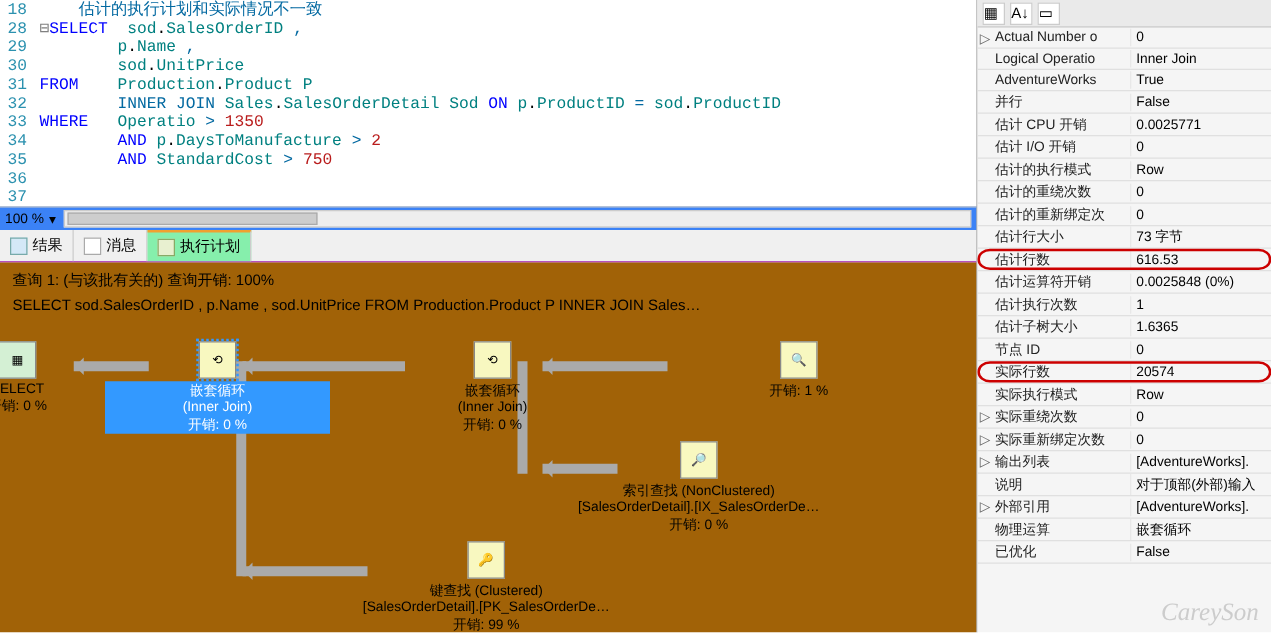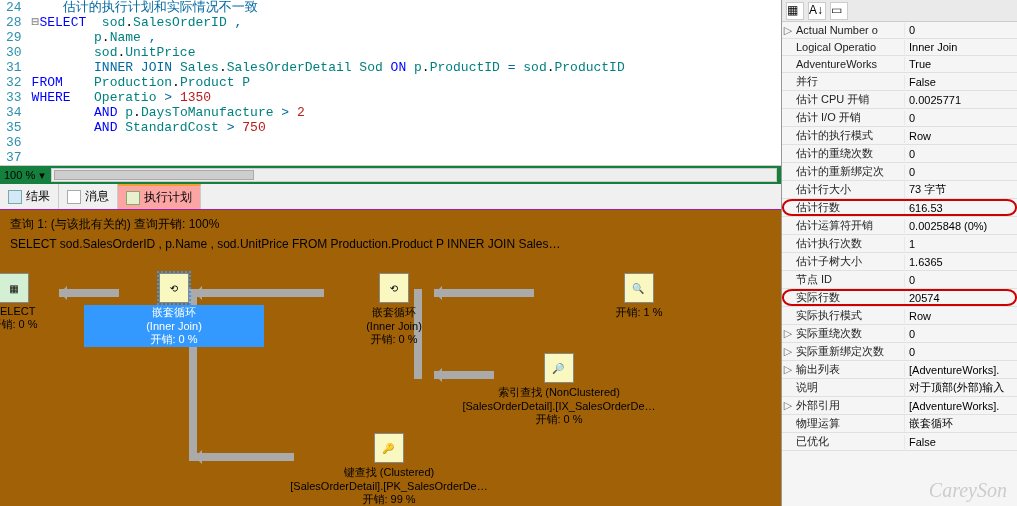--- a/index.html
+++ b/index.html
@@ -13,27 +13,27 @@
   .gutter { background:#fff; color:#2b91af; text-align:right; padding:0 6px; }
   .gutter div { line-height:15px; }
   .code { padding-left:4px; }
   .code div { line-height:15px; white-space:pre; }
   .kw { color:#0000ff; }
   .id { color:#008080; }
   .op { color:#0369a1; }
   .num { color:#b91c1c; }
   .collapse { color:#808080; }
 
-  .zoom-row { display:flex; align-items:center; border-top:1px solid #ccc; padding:2px 4px; font-size:11px; background:#15803d;}
+  .zoom-row { display:flex; align-items:center; border-top:1px solid #ccc; padding:2px 4px; font-size:11px; background:#3b82f6;}
   .zoom-row .scroll { flex:1; height:14px; background:#eee; border:1px solid #ccc; margin-left:6px; position:relative;}
   .zoom-row .thumb { position:absolute; left:2px; top:1px; width:200px; height:10px; background:#cdcdcd; border:1px solid #aaa;}
 
   .tabs { display:flex; border-bottom:1px solid #a21caf; background:#f0f0f0; }
   .tab { padding:3px 8px; border-right:1px solid #ccc; display:flex; align-items:center; gap:4px; cursor:pointer;}
-  .tab.active { background:#fca5a5; border-top:2px solid #f0a030; }
+  .tab.active { background:#86efac; border-top:2px solid #f0a030; }
   .tab-icon { width:14px; height:14px; display:inline-block; }
   .icon-results { background:#d4e8f7; border:1px solid #7aa; }
   .icon-msg { background:#fff; border:1px solid #aaa; }
   .icon-plan { background:#e8f0d0; border:1px solid #8a6; }
 
   .plan-area { flex:1; background:#a16207; overflow:hidden; position:relative; padding:4px;}
   .plan-header { font-size:12px; padding:2px 6px; }
   .plan-sql { font-size:12px; padding:2px 6px; white-space:nowrap; overflow:hidden; text-overflow:ellipsis;}
   .plan-canvas { position:relative; height:220px; }
   .op-node { position:absolute; text-align:center; font-size:11px; width:180px; }
@@ -60,39 +60,39 @@
   
   .watermark { position:absolute; bottom:4px; right:10px; font-family:Georgia,serif; font-size:20px; color:#ccc; font-style:italic;}
 </style>
 </head>
 <body>
 
 <div class="main">
   <div class="left">
     <div class="editor">
       <div class="gutter" id="gutter">
-          <div>24</div>
+          <div>18</div>
           <div>28</div>
           <div>29</div>
           <div>30</div>
           <div>31</div>
           <div>32</div>
           <div>33</div>
           <div>34</div>
           <div>35</div>
           <div>36</div>
           <div>37</div>
         </div>
       <div class="code" id="code">
           <div>    <span class="op">估计的执行计划和实际情况不一致</span></div>
           <div><span class="collapse">⊟</span><span class="kw">SELECT</span>  <span class="id">sod</span>.<span class="id">SalesOrderID</span> <span class="op">,</span></div>
           <div>        <span class="id">p</span>.<span class="id">Name</span> <span class="op">,</span></div>
           <div>        <span class="id">sod</span>.<span class="id">UnitPrice</span></div>
+          <div><span class="kw">FROM</span>    <span class="id">Production</span>.<span class="id">Product</span> <span class="id">P</span></div>
           <div>        <span class="op">INNER</span> <span class="op">JOIN</span> <span class="id">Sales</span>.<span class="id">SalesOrderDetail</span> <span class="id">Sod</span> <span class="kw">ON</span> <span class="id">p</span>.<span class="id">ProductID</span> <span class="op">=</span> <span class="id">sod</span>.<span class="id">ProductID</span></div>
-          <div><span class="kw">FROM</span>    <span class="id">Production</span>.<span class="id">Product</span> <span class="id">P</span></div>
           <div><span class="kw">WHERE</span>   <span class="id">Operatio</span> <span class="op">&gt;</span> <span class="num">1350</span></div>
           <div>        <span class="kw">AND</span> <span class="id">p</span>.<span class="id">DaysToManufacture</span> <span class="op">&gt;</span> <span class="num">2</span></div>
           <div>        <span class="kw">AND</span> <span class="id">StandardCost</span> <span class="op">&gt;</span> <span class="num">750</span></div>
           <div>&nbsp;</div>
           <div>&nbsp;</div>
         </div>
     </div>
     <div class="zoom-row">
       <span>100 %</span>
       <span style="margin-left:4px">▾</span>

